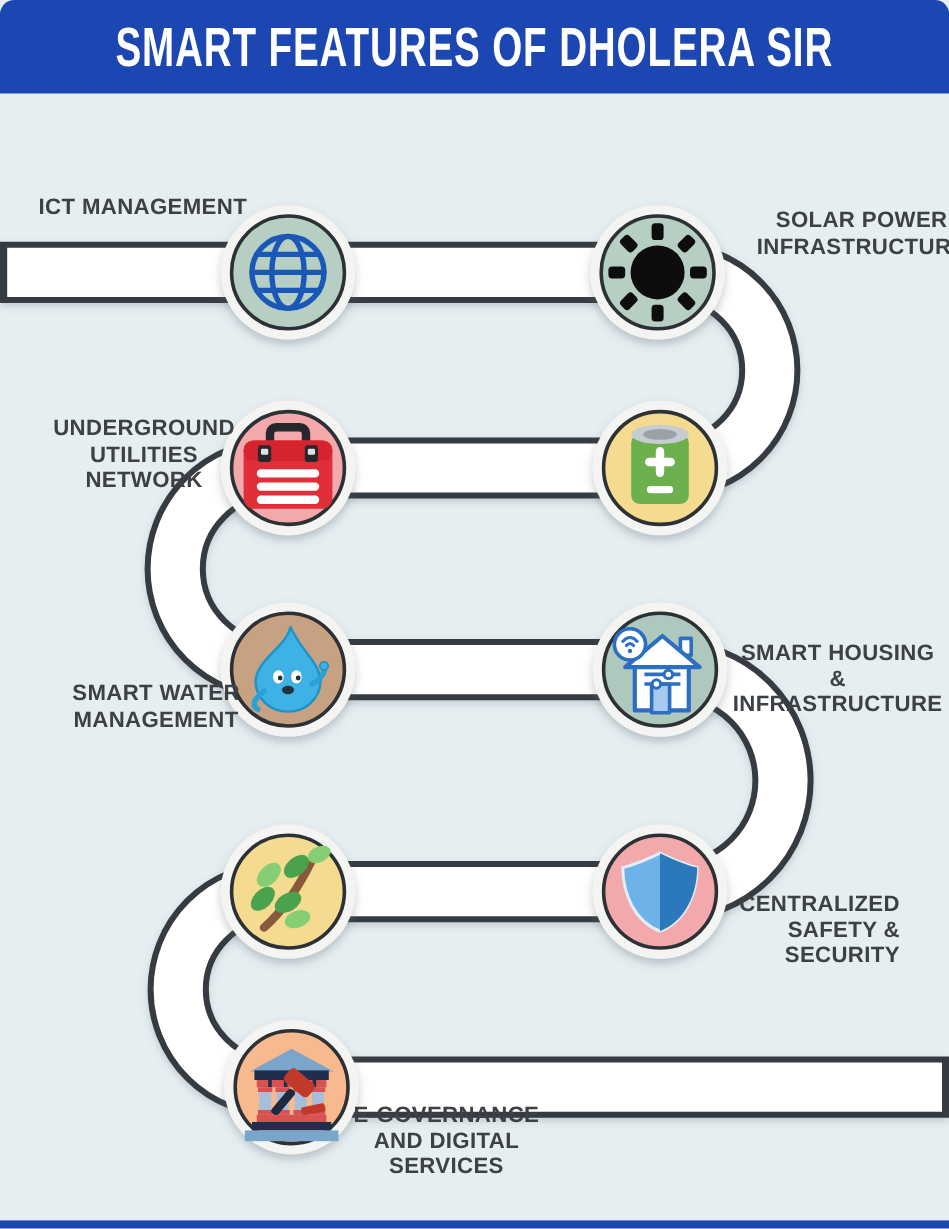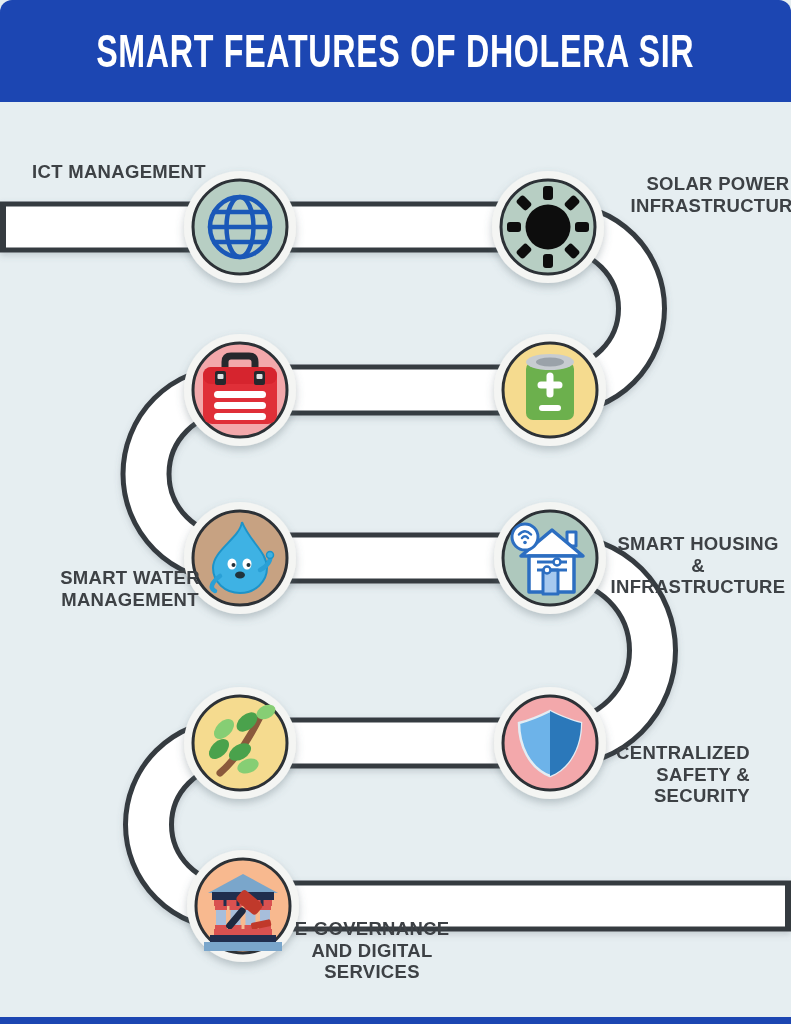--- a/index.html
+++ b/index.html
@@ -5,21 +5,21 @@
   html,body{margin:0;padding:0;background:#ffffff;}
   .stage{
     position:relative;
     width:791px;height:1024px;
     background:#e6eef1;
     overflow:hidden;
     font-family:"Liberation Sans", sans-serif;
   }
   
   .header{
-    position:absolute;left:0;top:0;width:791px;height:102px;
+    position:absolute;left:0;top:0;width:791px;height:78px;
     background:#1c46b2;
     border-radius:12px 12px 0 0;
     display:flex;align-items:center;justify-content:center;
   }
   .header h1{
     margin:0;color:#ffffff;font-size:46px;font-weight:bold;
     letter-spacing:1px;white-space:nowrap;
     transform:scaleX(0.70);transform-origin:center center;
   }
   
@@ -222,20 +222,23 @@
         <rect x="-29" y="23" width="58" height="6" fill="#d95150"></rect>
         <rect x="-33" y="29" width="66" height="7" fill="#202e4e"></rect>
         <rect x="-39" y="36" width="78" height="9" fill="#7aa6cb"></rect>
       </g>
     </g>
   </svg>
 
   <div class="label lbl-ict">ICT MANAGEMENT</div>
   <div class="label lbl-solar">SOLAR POWER
 INFRASTRUCTURE</div>
+  <div class="label lbl-underground">UNDERGROUND
+UTILITIES
+NETWORK</div>
   <div class="label lbl-water">SMART WATER
 MANAGEMENT</div>
   <div class="label lbl-housing">SMART HOUSING &amp;
 INFRASTRUCTURE</div>
   <div class="label lbl-safety">CENTRALIZED
 SAFETY &amp;
 SECURITY</div>
   <div class="label lbl-egov">E-GOVERNANCE
 AND DIGITAL
 SERVICES</div>

